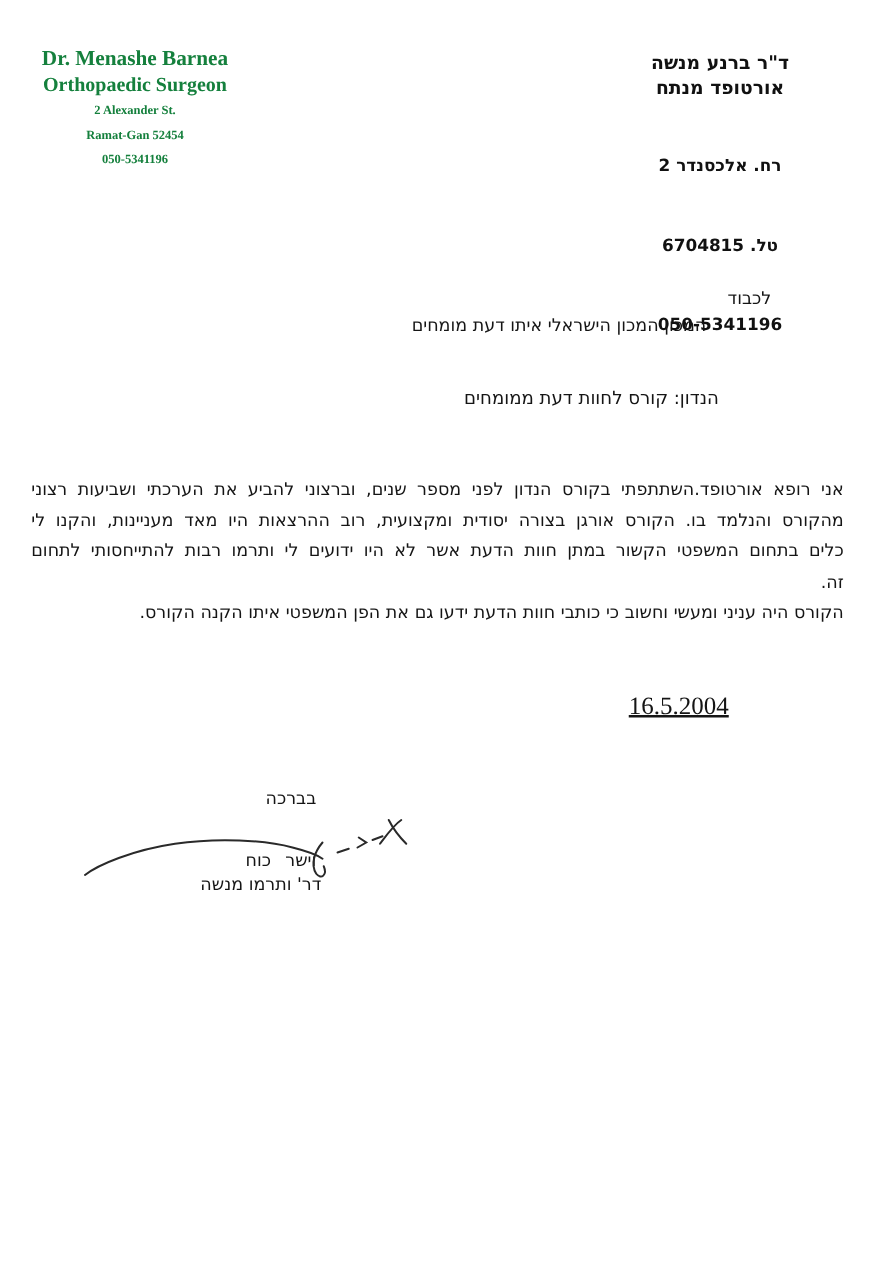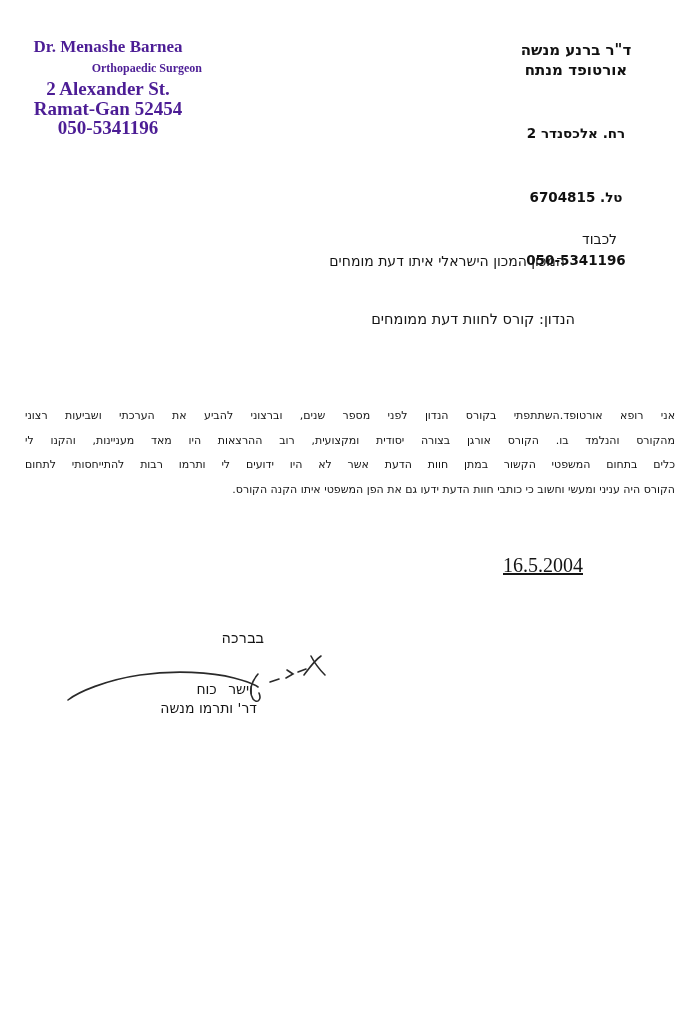--- a/index.html
+++ b/index.html
@@ -15,25 +15,25 @@
 
   
   .lh-en {
     position: absolute;
     left: 14px;
     top: 36px;
     width: 188px;
     text-align: center;
     font-family: "Liberation Serif", serif;
     font-weight: bold;
-    color: #4c1d95;
+    color: #15803d;
   }
   .lh-en .line-name  { font-size: 17px; line-height: 22px; }
-  .lh-en .line-title { font-size: 12px; line-height: 21px; text-align: right; }
-  .lh-en .line-small { font-size: 19px; line-height: 19.5px; }
+  .lh-en .line-title { font-size: 16px; line-height: 21px; }
+  .lh-en .line-small { font-size: 10px; line-height: 19.5px; }
 
   
   .lh-he {
     position: absolute;
     right: 38px;
     top: 40px;
     width: 172px;
     text-align: center;
     direction: rtl;
     font-weight: bold;
@@ -51,39 +51,38 @@
   .recipient-org {
     position: absolute; top: 253px; right: 135px;
     font-size: 14px;
   }
   .subject {
     position: absolute; top: 311px; right: 125px;
     font-size: 14.5px;
   }
 
   .body-block {
-    position: absolute; top: 404px; left: 25px; right: 25px;
-    font-size: 11px; line-height: 24.5px;
+    position: absolute; top: 380px; left: 25px; right: 25px;
+    font-size: 14px; line-height: 24.5px;
   }
   .body-line { direction: rtl; }
   .jst { text-align: justify; text-align-last: justify; }
   .rgt { text-align: right; }
 
   .date {
     position: absolute; top: 554px; right: 117px;
     font-size: 20px;
     font-family: "Liberation Serif", serif;
     direction: ltr;
     text-decoration: underline;
   }
 
   .closing-blessing {
-    position: absolute; top: 631px; right: 436px;
+    position: absolute; top: 631px; right: 447px;
     font-size: 14px;
-    font-family: Liberation Mono, monospace;
   }
   .closing-blessing2 {
     position: absolute; top: 681px; right: 447px;
     font-size: 14px;
     word-spacing: 7px;
   }
   .signature-svg {
     position: absolute; left: 62px; top: 648px;
     width: 272px; height: 64px;
   }
@@ -115,20 +114,21 @@
 
   <div class="recipient-salutation heb">לכבוד</div>
   <div class="recipient-org heb">המכון המכון הישראלי איתו דעת מומחים</div>
 
   <div class="subject heb">הנדון: קורס לחוות דעת ממומחים</div>
 
   <div class="body-block">
     <div class="body-line jst">אני רופא אורטופד.השתתפתי בקורס הנדון לפני מספר שנים, וברצוני להביע את הערכתי ושביעות רצוני</div>
     <div class="body-line jst">מהקורס והנלמד בו. הקורס אורגן בצורה יסודית ומקצועית, רוב ההרצאות היו מאד מעניינות, והקנו לי</div>
     <div class="body-line jst">כלים בתחום המשפטי הקשור במתן חוות הדעת אשר לא היו ידועים לי ותרמו רבות להתייחסותי לתחום</div>
+    <div class="body-line rgt">זה.</div>
     <div class="body-line rgt">הקורס היה עניני ומעשי וחשוב כי כותבי חוות הדעת ידעו גם את הפן המשפטי איתו הקנה הקורס.</div>
   </div>
 
   <div class="date">16.5.2004</div>
 
   <div class="closing-blessing heb">בברכה</div>
   <div class="closing-blessing2 heb">וישר כוח</div>
 
   <svg class="signature-svg" viewBox="0 0 272 64" fill="none" stroke="#2a2a2a" stroke-width="1.6" stroke-linecap="round">
     <path d="M 6 52 C 16 44, 44 32, 78 27 C 112 22, 150 24, 172 30 C 184 33, 192 36, 196 39"></path>

